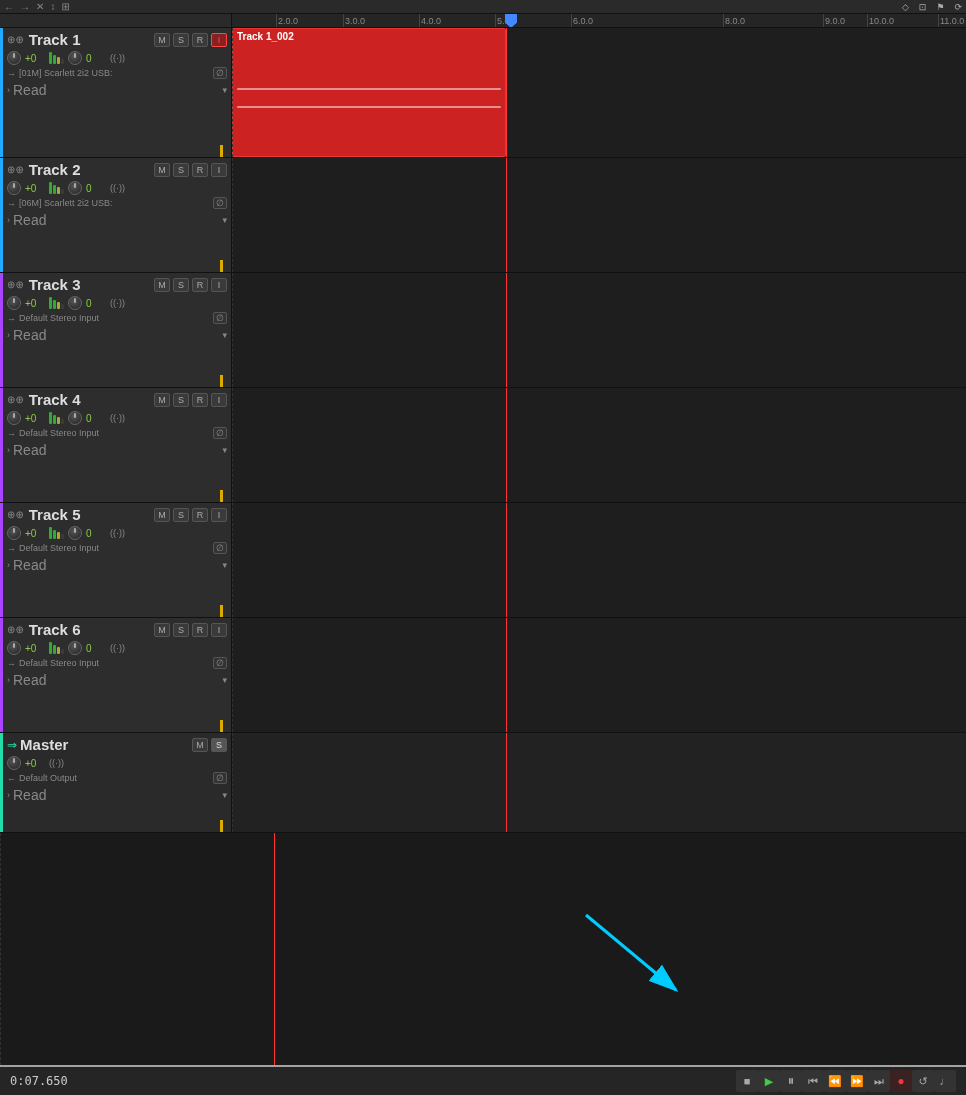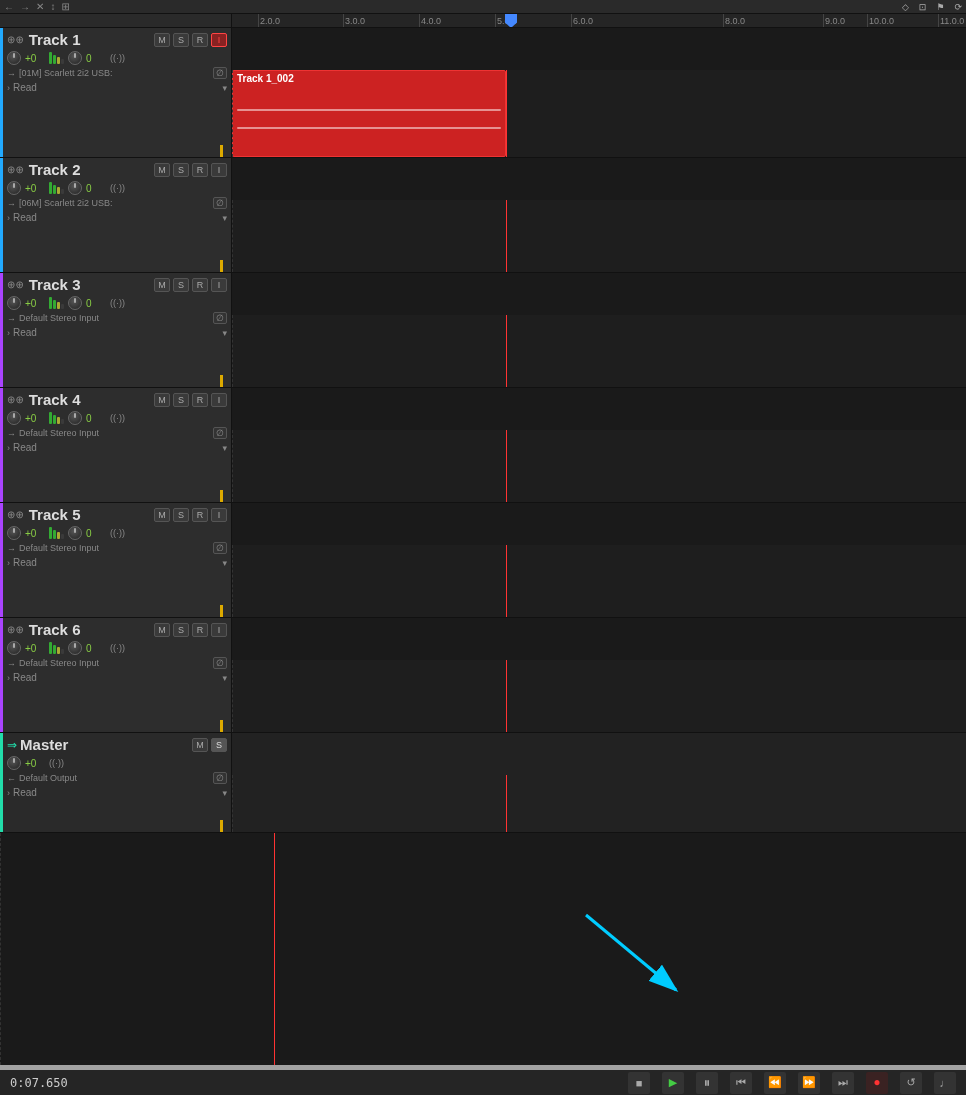--- a/index.html
+++ b/index.html
@@ -226,21 +226,21 @@
       gap: 3px;
     }
 
     .expand-arrow {
       color: #888;
       font-size: 9px;
     }
 
     .read-label {
       color: #888;
-      font-size: 10px;
+      font-size: 14px;
       flex: 1;
     }
 
     .read-dropdown {
       color: #888;
       font-size: 9px;
     }
 
     .yellow-bar {
       position: absolute;
@@ -250,21 +250,20 @@
       height: 12px;
       background: #ddaa00;
     }
 
     
     .track-content {
       flex: 1;
       position: relative;
       background: #1e1e1e;
       overflow: hidden;
-      margin-top: 42px;
     }
 
     .track-content.track-1-content {
       background: #1e1e1e;
     }
 
     
     .clip-block {
       position: absolute;
       top: 0;
@@ -321,25 +320,25 @@
       flex: 1;
       background: #1a1a1a;
       position: relative;
       min-height: 200px;
     }
 
     
     .transport-bar {
       height: 30px;
       background: #252525;
-      border-top: 5px solid #a3a3a3;
+      border-top: 2px solid #a3a3a3;
       display: flex;
       align-items: center;
       padding: 0 10px;
-      gap: 12px;
+      gap: 0;
       position: absolute;
       bottom: 0;
       left: 0;
       right: 0;
     }
 
     .time-display {
       color: #ccc;
       font-size: 12px;
       font-family: monospace;
@@ -405,21 +404,21 @@
     <span style="cursor:pointer;">⊡</span>
     <span style="cursor:pointer;">⚑</span>
     <span style="cursor:pointer;">⟳</span>
   </span>
 </div>
 
 <div class="timeline-ruler">
   <div class="ruler-track-header"></div>
   <div class="ruler-marks">
 
-    <div class="ruler-mark" style="left:26px;">
+    <div class="ruler-mark" style="left:44px;">
         <span>2.0.0</span>
       </div>
     <div class="ruler-mark" style="left:111px;">
         <span>3.0.0</span>
       </div>
     <div class="ruler-mark" style="left:187px;">
         <span>4.0.0</span>
       </div>
     <div class="ruler-mark" style="left:263px;">
         <span>5.0.0</span>

